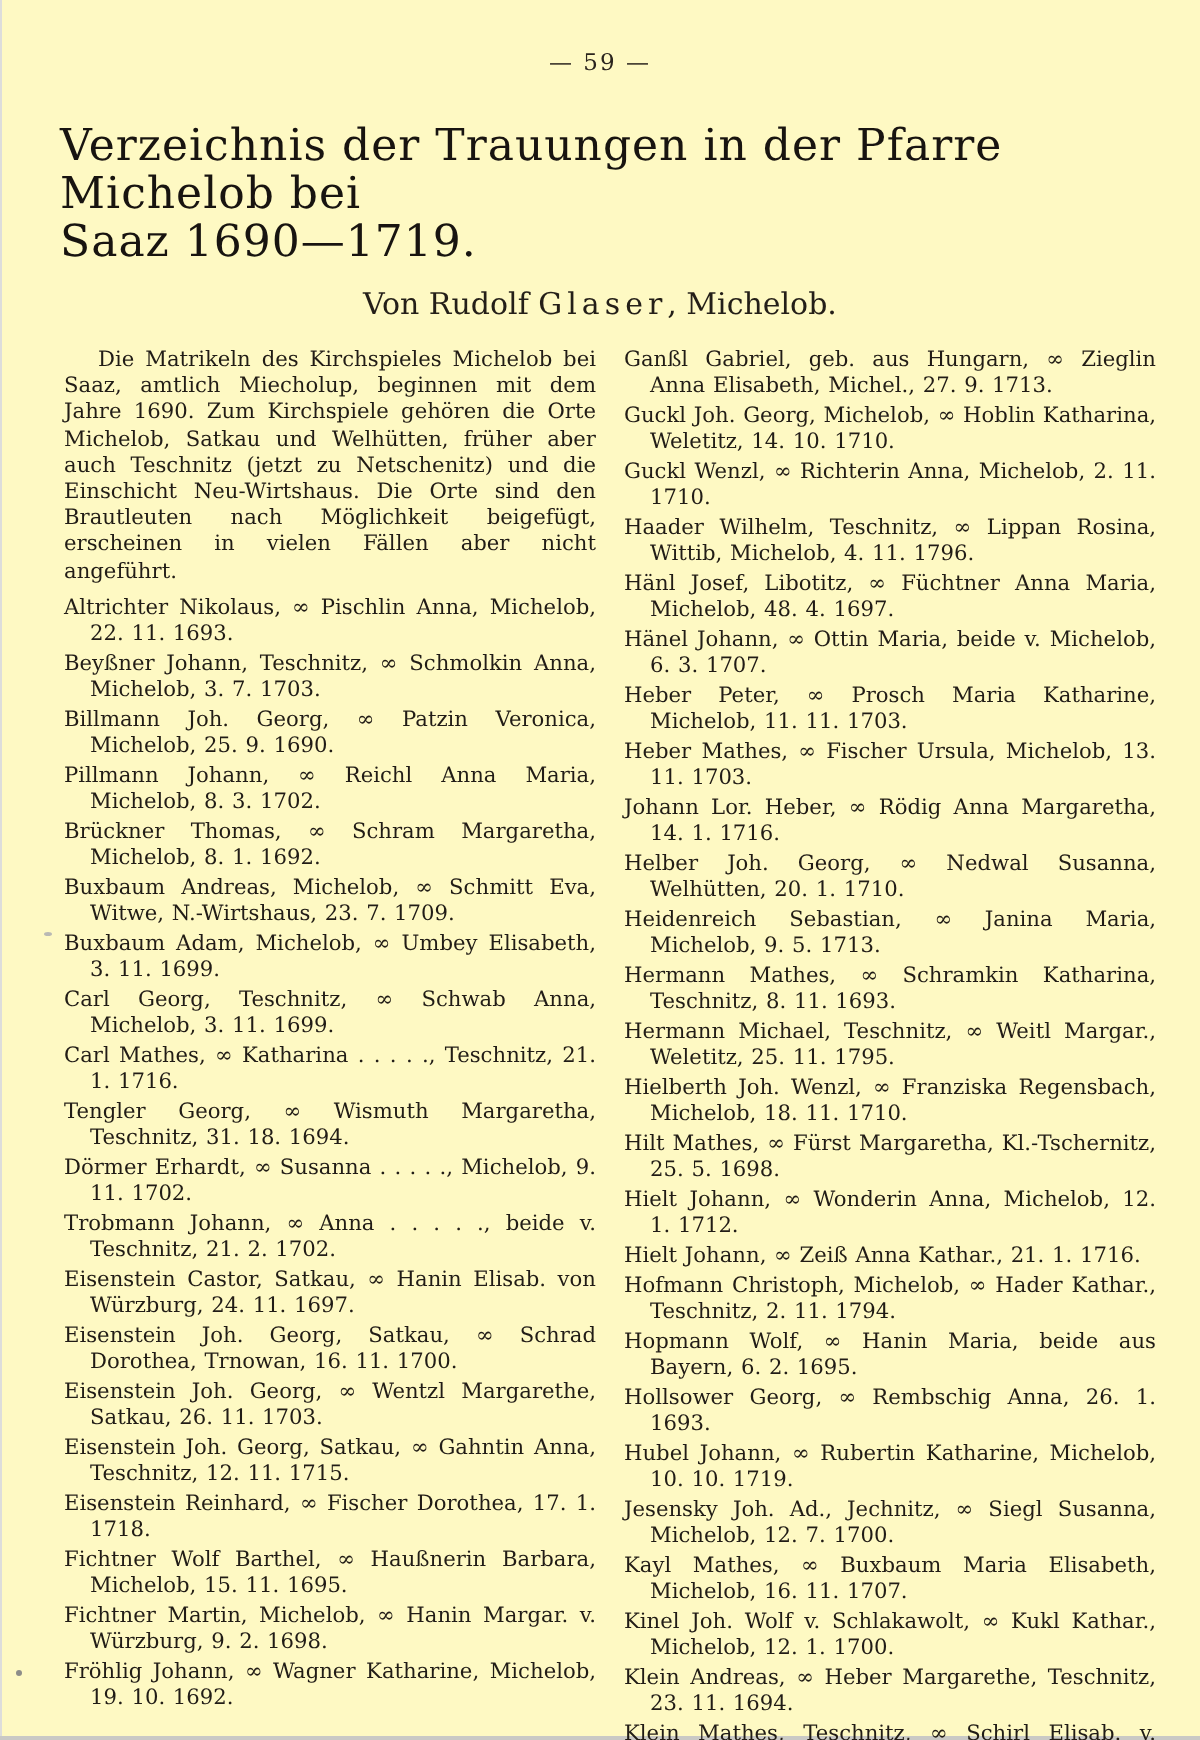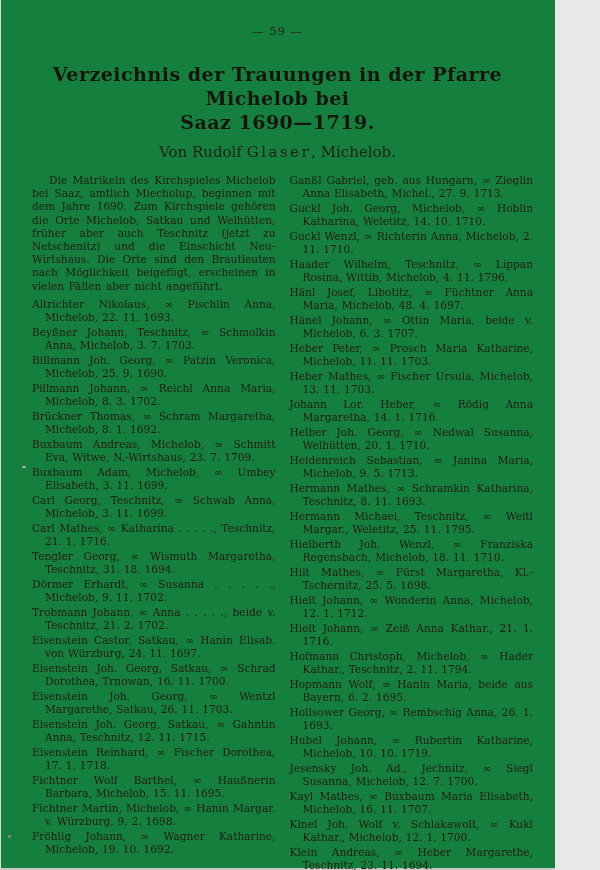--- a/index.html
+++ b/index.html
@@ -2,40 +2,39 @@
 <html><head>
 <meta charset="utf-8">
 <style>
   html, body {
     margin: 0;
     padding: 0;
     background: #e8e8e6;
   }
   .scan {
     position: relative;
-    width: 555px;
+    width: 600px;
     height: 870px;
-    background: #15803d;
+    background: #fef9c3;
     overflow: hidden;
     font-family: "DejaVu Serif", "Liberation Serif", serif;
     color: #211c16;
     box-shadow: inset 0 -2px 0 #c9c9c5, inset 1px 0 0 #dddddb;
   }
   .page-number {
     text-align: center;
     font-size: 11.5px;
     letter-spacing: 1px;
     padding-top: 24px;
     color: #2a241d;
   }
   .title {
     margin: 24px 30px 0 30px;
-    text-align: center;
-    font-size: 19px;
-    font-weight: bold;
+    font-size: 22px;
+    font-weight: normal;
     line-height: 24px;
     letter-spacing: 0.5px;
     color: #181410;
   }
   .byline {
     text-align: center;
     font-size: 15px;
     margin-top: 9px;
     color: #241f18;
   }

